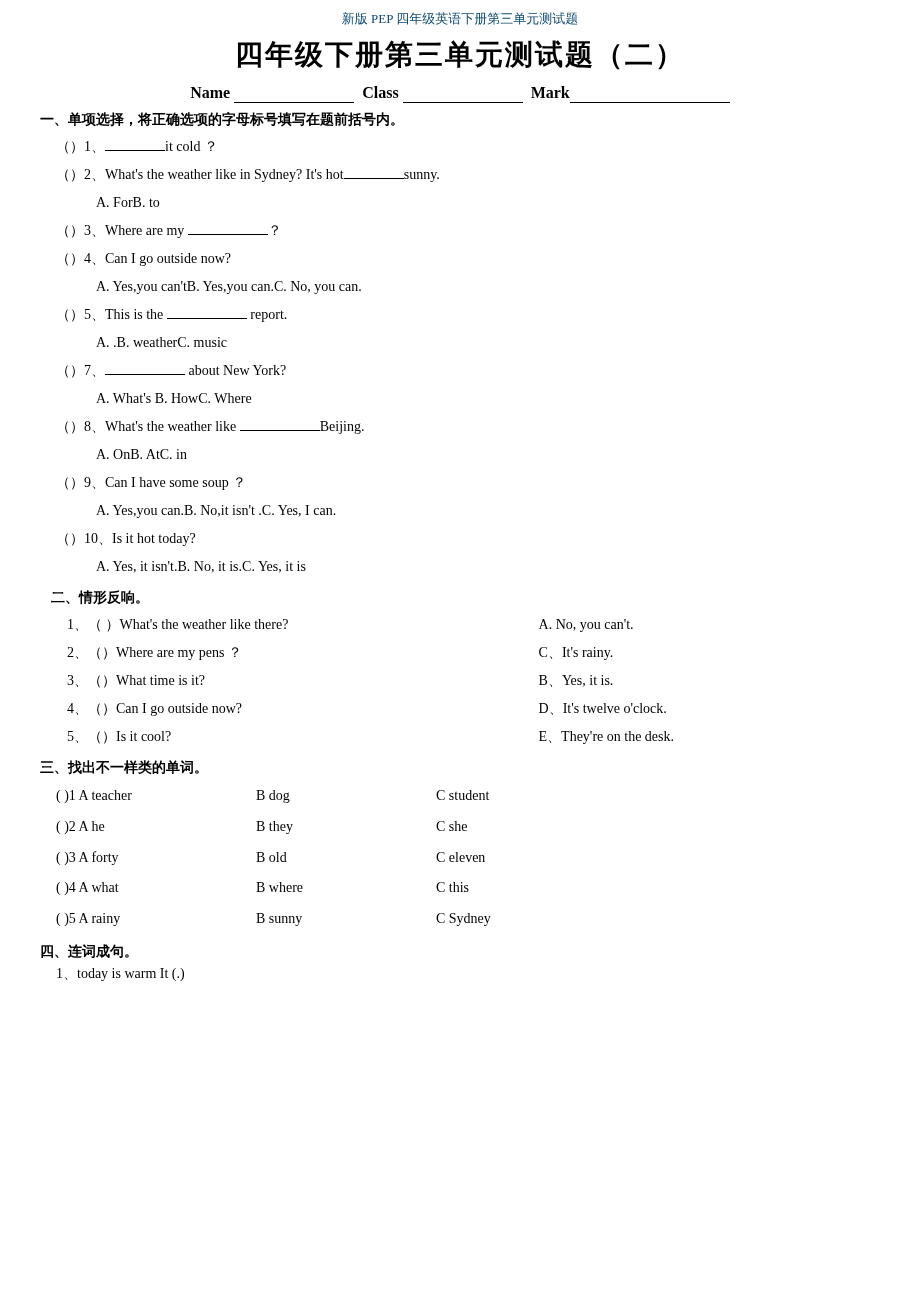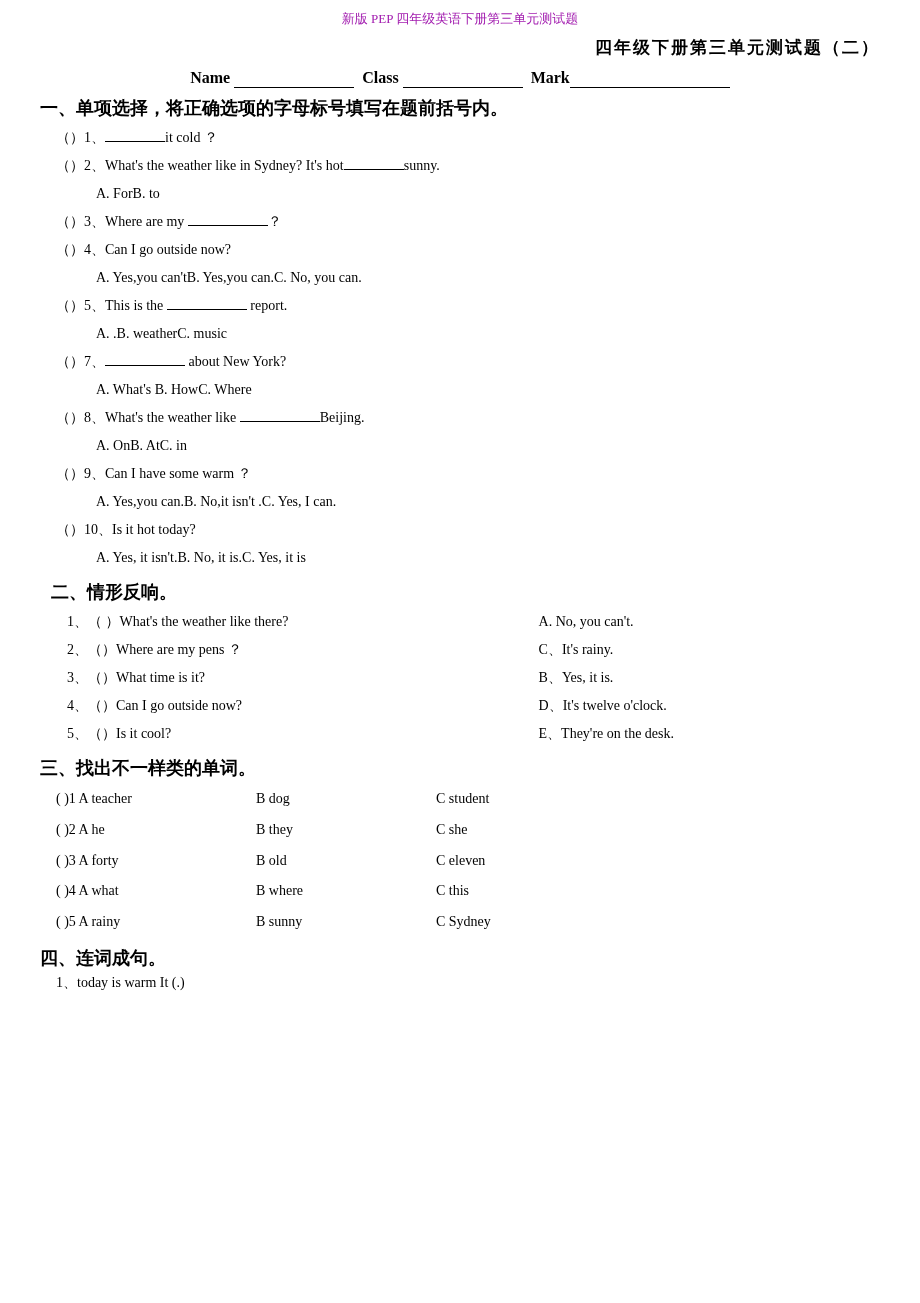--- a/index.html
+++ b/index.html
@@ -13,25 +13,25 @@
       font-size: 14px;
       color: #000000;
       width: 920px;
       min-height: 1303px;
       padding: 10px 40px 40px 40px;
     }
     .page-header {
       text-align: center;
       font-size: 13px;
       margin-bottom: 8px;
-      color: #a21caf;
+      color: #0c4a6e;
     }
     .main-title {
-      text-align: right;
-      font-size: 17px;
+      text-align: center;
+      font-size: 28px;
       font-weight: bold;
       margin-bottom: 10px;
       letter-spacing: 2px;
     }
     .info-row {
       display: flex;
       justify-content: center;
       align-items: baseline;
       font-size: 16px;
       gap: 0;
@@ -40,21 +40,21 @@
       font-size: 16px;
       font-weight: bold;
     }
     .info-line {
       display: inline-block;
       border-bottom: 1px solid #000;
       min-width: 120px;
       margin: 0 8px 0 4px;
     }
     .section-title {
-      font-size: 18px;
+      font-size: 14px;
       font-weight: bold;
       margin: 8px 0 4px 0;
     }
     .question-block {
       margin-left: 16px;
       line-height: 1.9;
     }
     .question-line {
       display: flex;
       align-items: baseline;
@@ -166,21 +166,21 @@
     <div class="answer-line">A. What's B. HowC. Where</div>
 
     <div class="question-line">
       <span class="q-num">（）8、</span>
       <span>What's the weather like <span class="underline"></span>Beijing.</span>
     </div>
     <div class="answer-line">A. OnB. AtC. in</div>
 
     <div class="question-line">
       <span class="q-num">（）9、</span>
-      <span>Can I have some warm ？</span>
+      <span>Can I have some soup ？</span>
     </div>
     <div class="answer-line">A. Yes,you can.B. No,it isn't .C. Yes, I can.</div>
 
     <div class="question-line">
       <span class="q-num">（）10、</span>
       <span>Is it hot today?</span>
     </div>
     <div class="answer-line">A. Yes, it isn't.B. No, it is.C. Yes, it is</div>
 
   </div>

